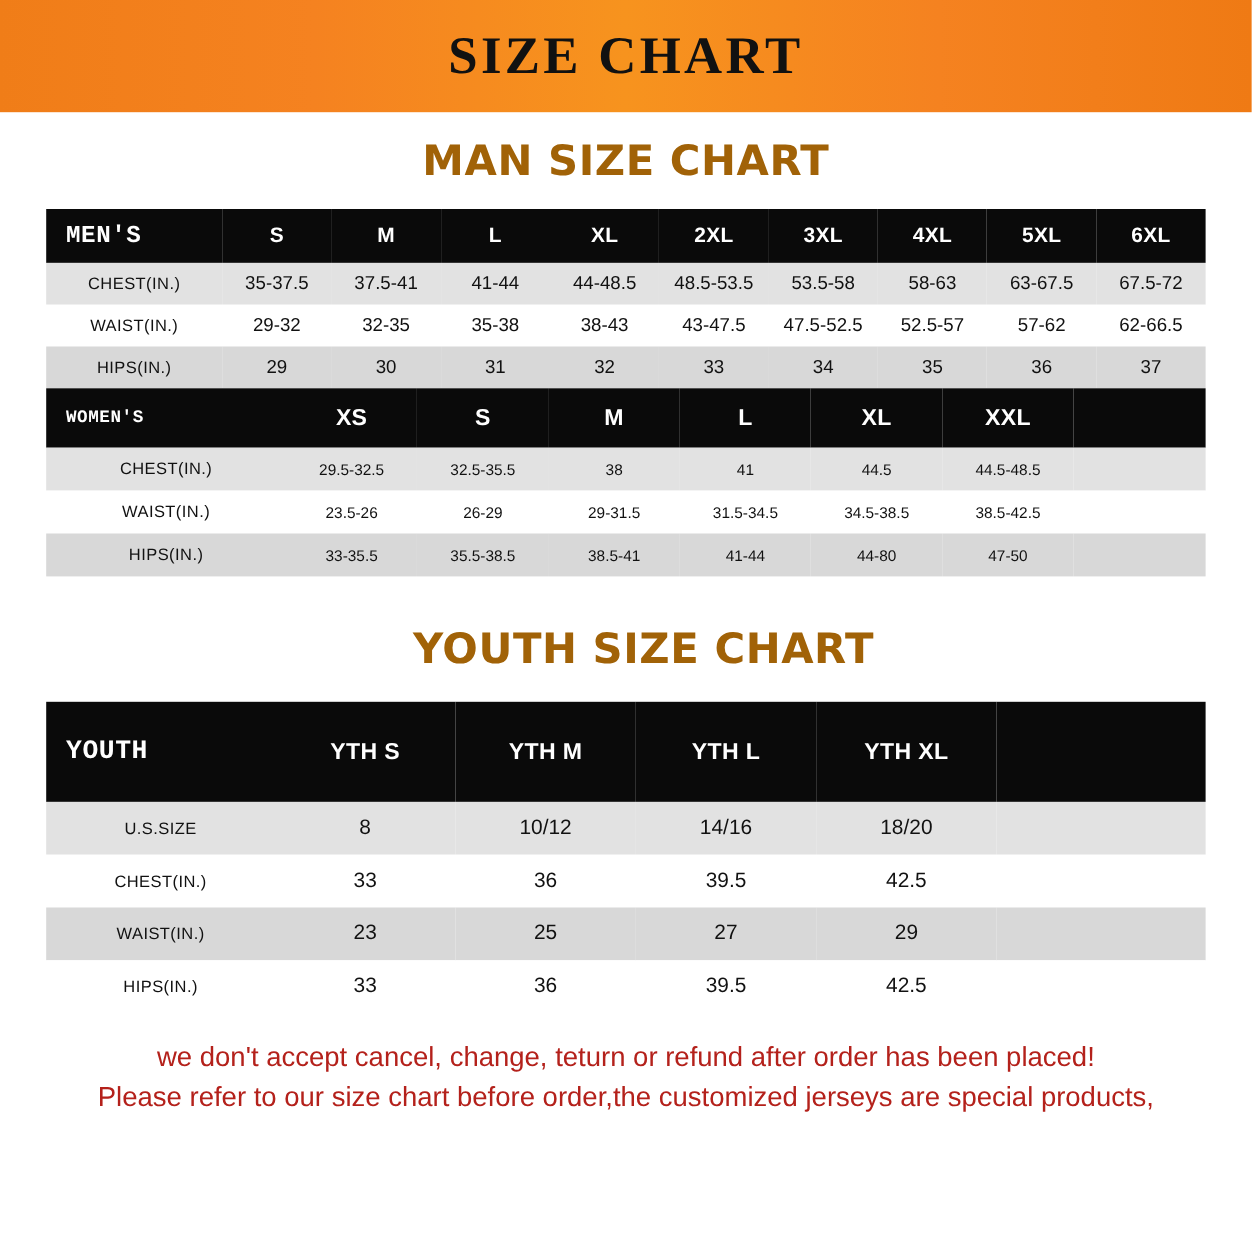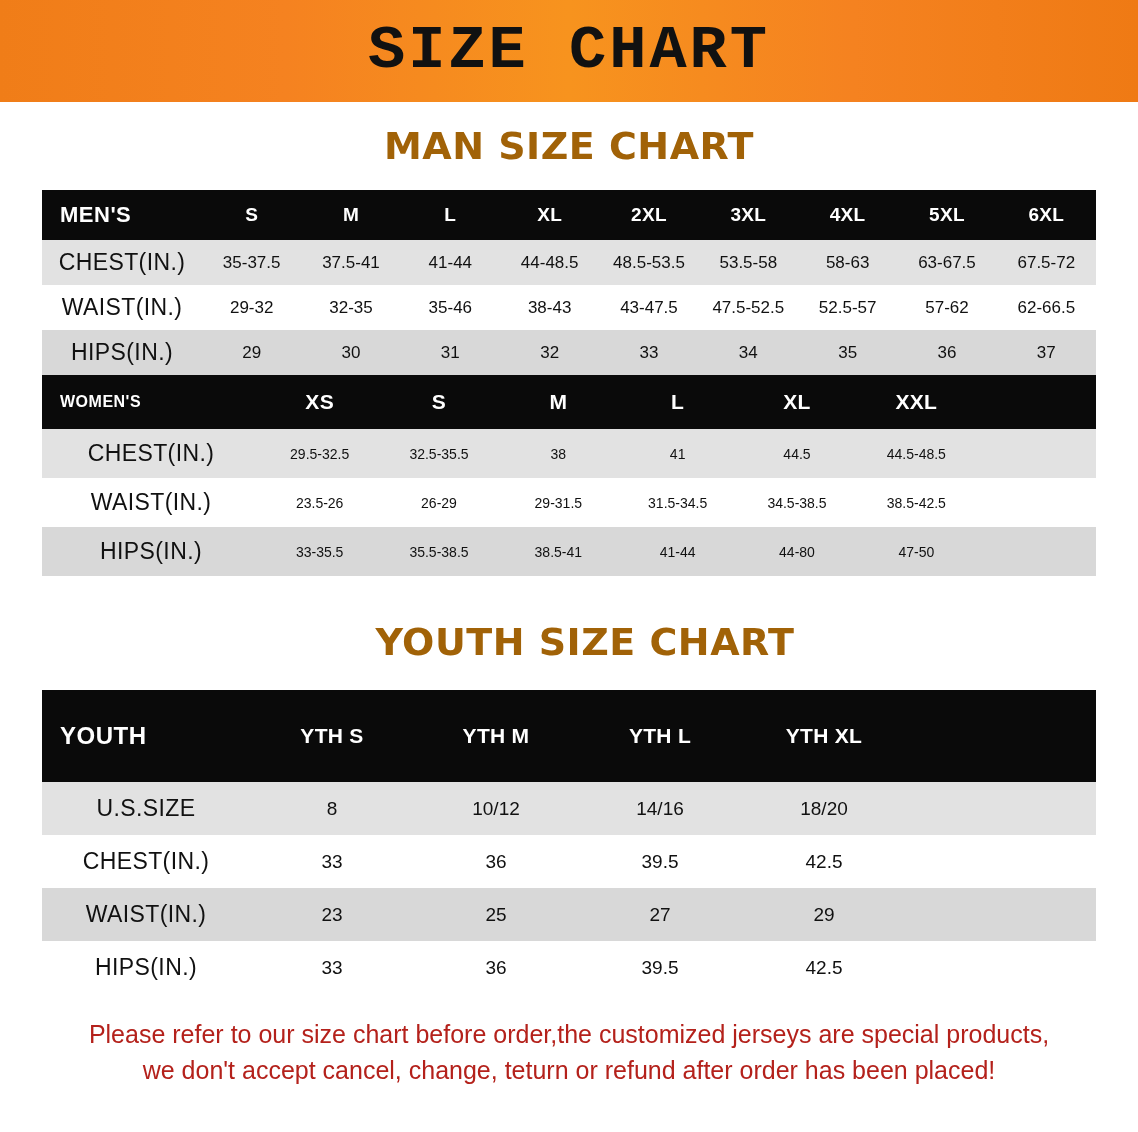--- a/index.html
+++ b/index.html
@@ -23,23 +23,23 @@
 
   
   .banner {
     height: 102px;
     background: linear-gradient(90deg, #f07d18 0%, #f58220 25%, #f7931e 50%, #f58220 75%, #ef7a14 100%);
     display: flex;
     align-items: center;
     justify-content: center;
   }
   .banner-title {
-    font-family: Liberation Mono, monospace;
+    font-family: Liberation Serif, serif;
     font-weight: bold;
-    font-size: 62px;
+    font-size: 48px;
     letter-spacing: 3px;
     color: #111;
     line-height: 1;
   }
 
   
   .section-title {
     text-align: center;
     font-family: "DejaVu Sans", sans-serif;
     font-weight: bold;
@@ -74,32 +74,32 @@
   table.size-table thead th {
     color: #ffffff;
     font-size: 19px;
     font-weight: bold;
     padding: 12px 2px;
     letter-spacing: 0.3px;
   }
   table.size-table thead th.first-col {
     text-align: left;
     padding-left: 18px;
-    font-family: Liberation Sans, sans-serif;
+    font-family: Liberation Mono, monospace;
     font-size: 22px;
     letter-spacing: 0.5px;
   }
 
   
   table.size-table tbody td {
     font-size: 17px;
     padding: 9px 2px;
   }
   table.size-table tbody td.first-col {
-    font-size: 23px;
+    font-size: 15px;
     letter-spacing: 0.4px;
   }
   .row-shade-a { background: #e2e2e2; }
   .row-shade-b { background: #ffffff; }
   .row-shade-c { background: #d8d8d8; }
 
   
   .men-col-0 { width: 160px; }
   .women-col-0 { width: 218px; }
   .youth-col-0 { width: 208px; }
@@ -188,21 +188,21 @@
           <td>48.5-53.5</td>
           <td>53.5-58</td>
           <td>58-63</td>
           <td>63-67.5</td>
           <td>67.5-72</td>
         </tr>
         <tr class="row-shade-b">
           <td class="first-col">WAIST(IN.)</td>
           <td>29-32</td>
           <td>32-35</td>
-          <td>35-46</td>
+          <td>35-38</td>
           <td>38-43</td>
           <td>43-47.5</td>
           <td>47.5-52.5</td>
           <td>52.5-57</td>
           <td>57-62</td>
           <td>62-66.5</td>
         </tr>
         <tr class="row-shade-c">
           <td class="first-col">HIPS(IN.)</td>
           <td>29</td>
@@ -330,17 +330,17 @@
           <td>36</td>
           <td>39.5</td>
           <td>42.5</td>
           <td></td>
         </tr>
       </tbody>
     </table>
   </div>
 
   <div class="footer-note">
+    <span>we don't accept cancel, change, teturn or refund after order has been placed!</span>
     <span>Please refer to our size chart before order,the customized jerseys are special products,</span>
-    <span>we don't accept cancel, change, teturn or refund after order has been placed!</span>
   </div>
 
 </div>
 
 </body></html>

